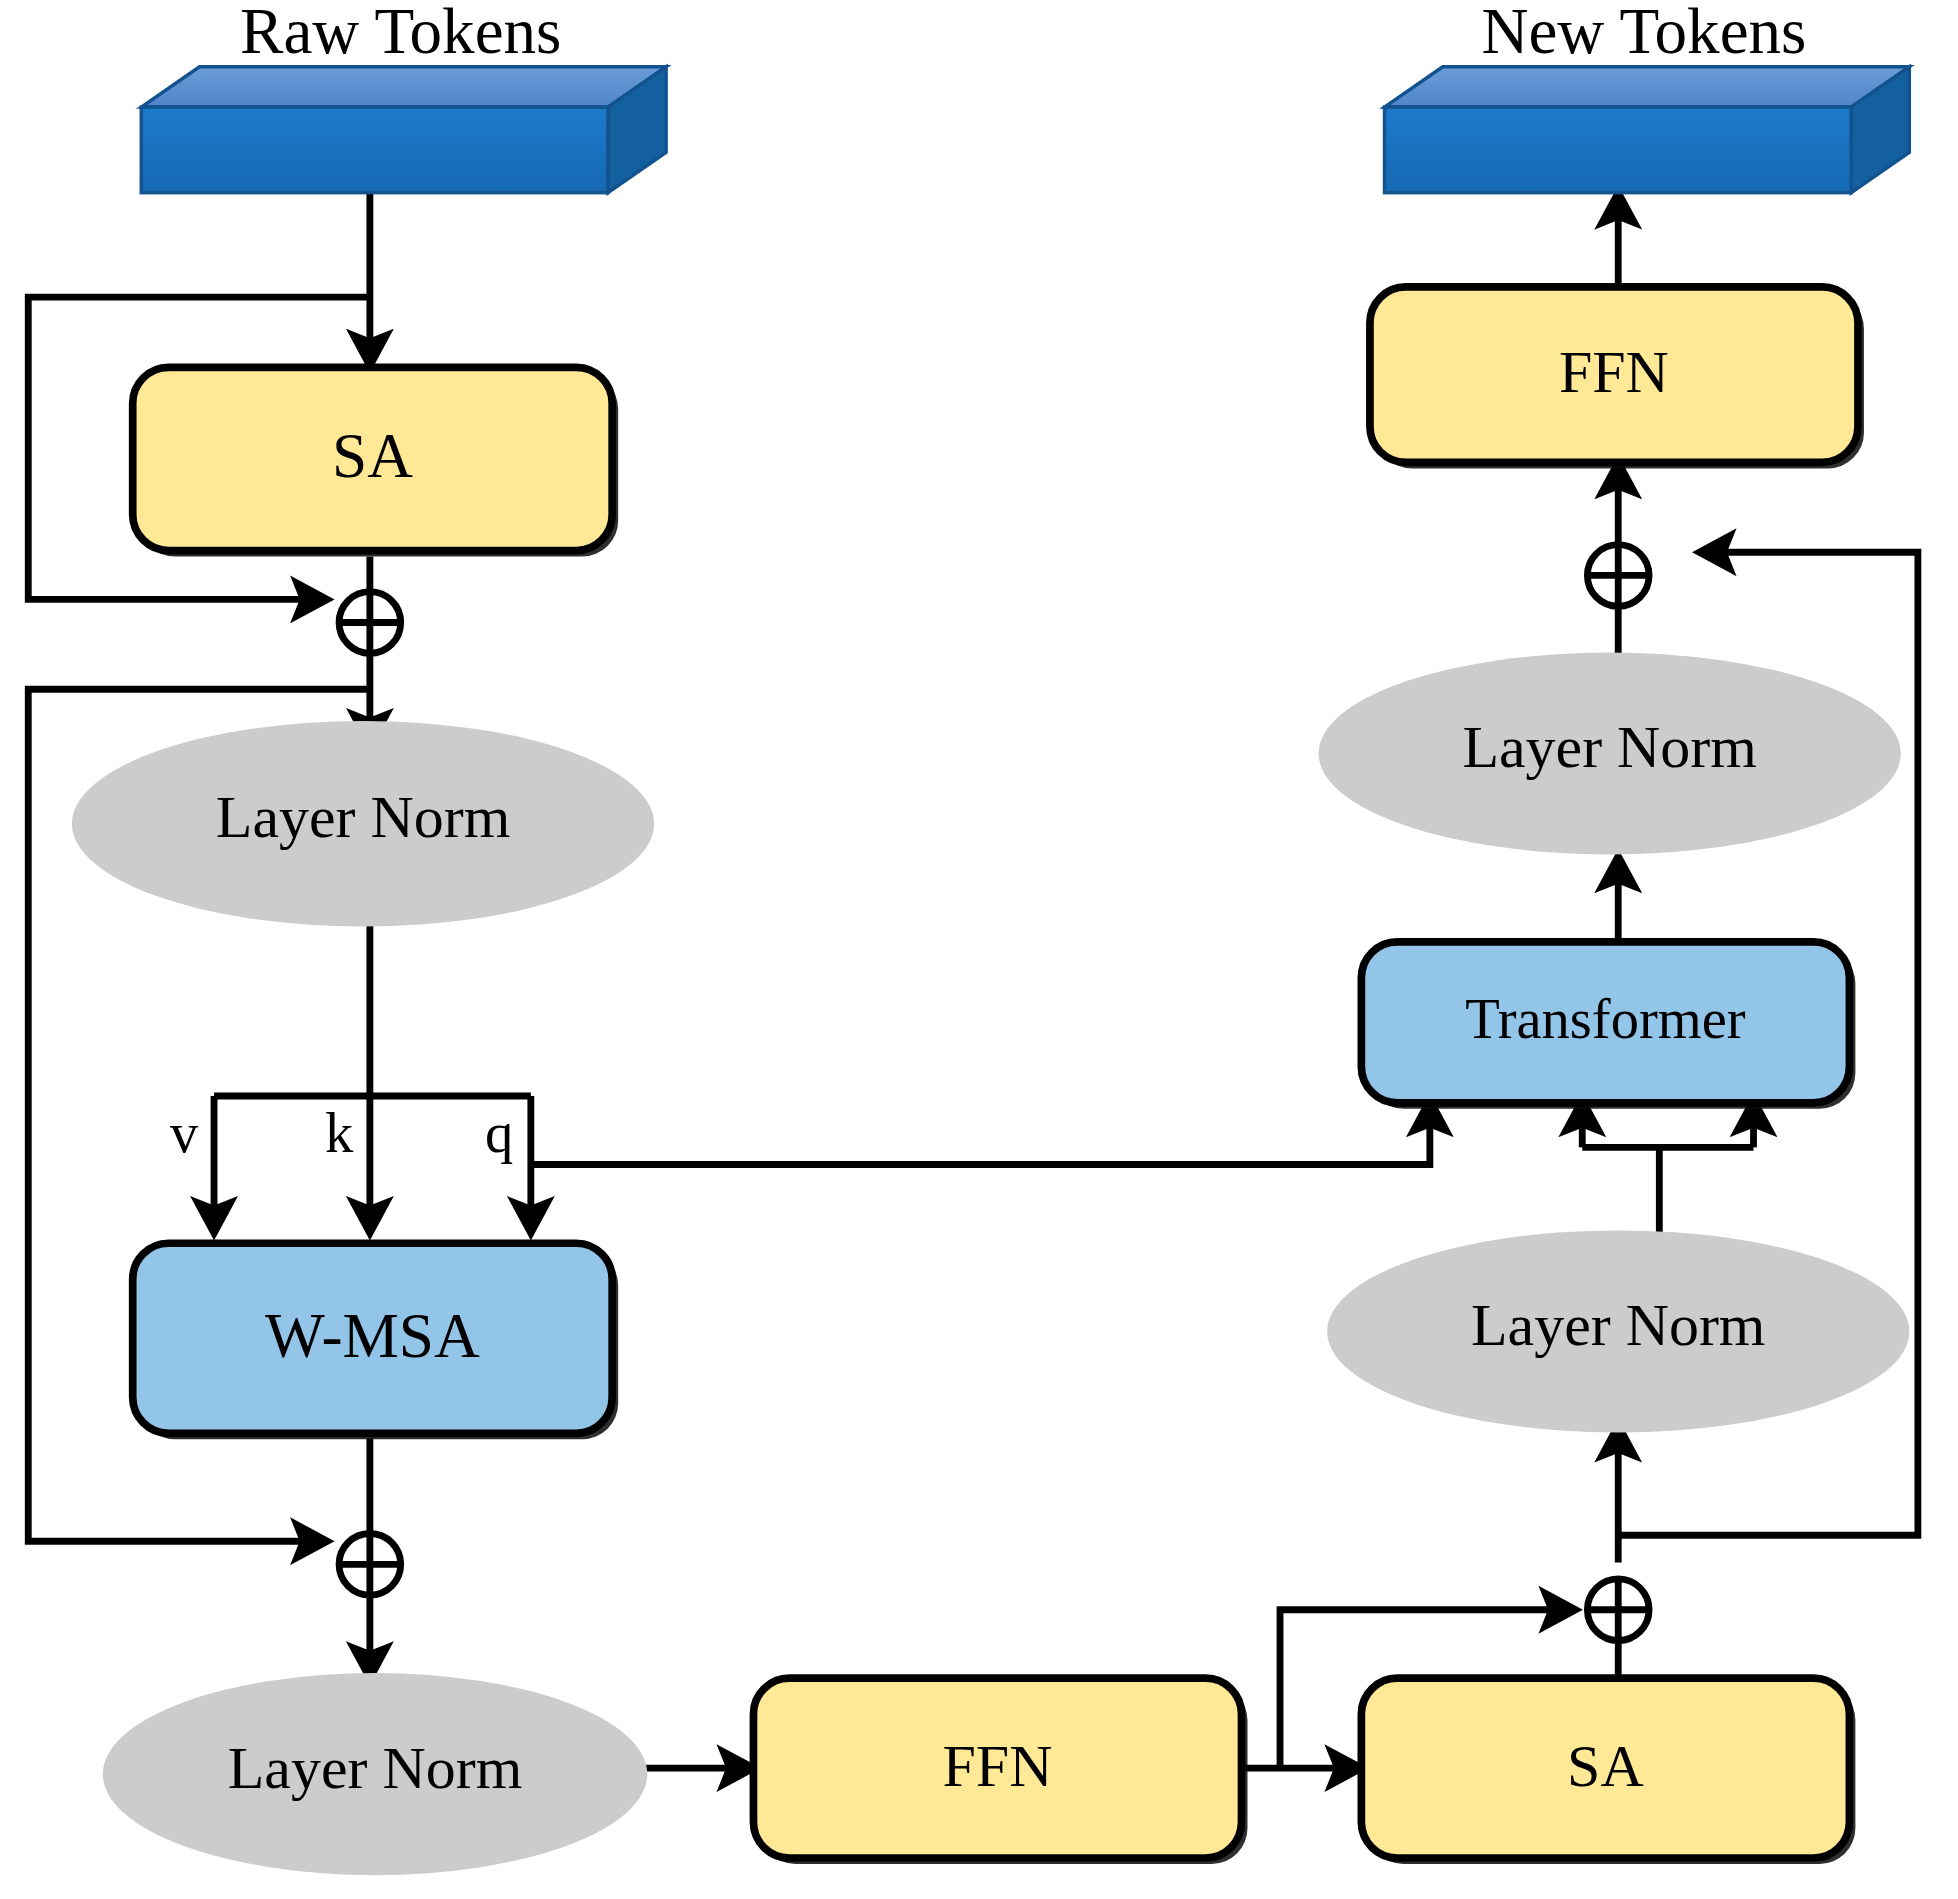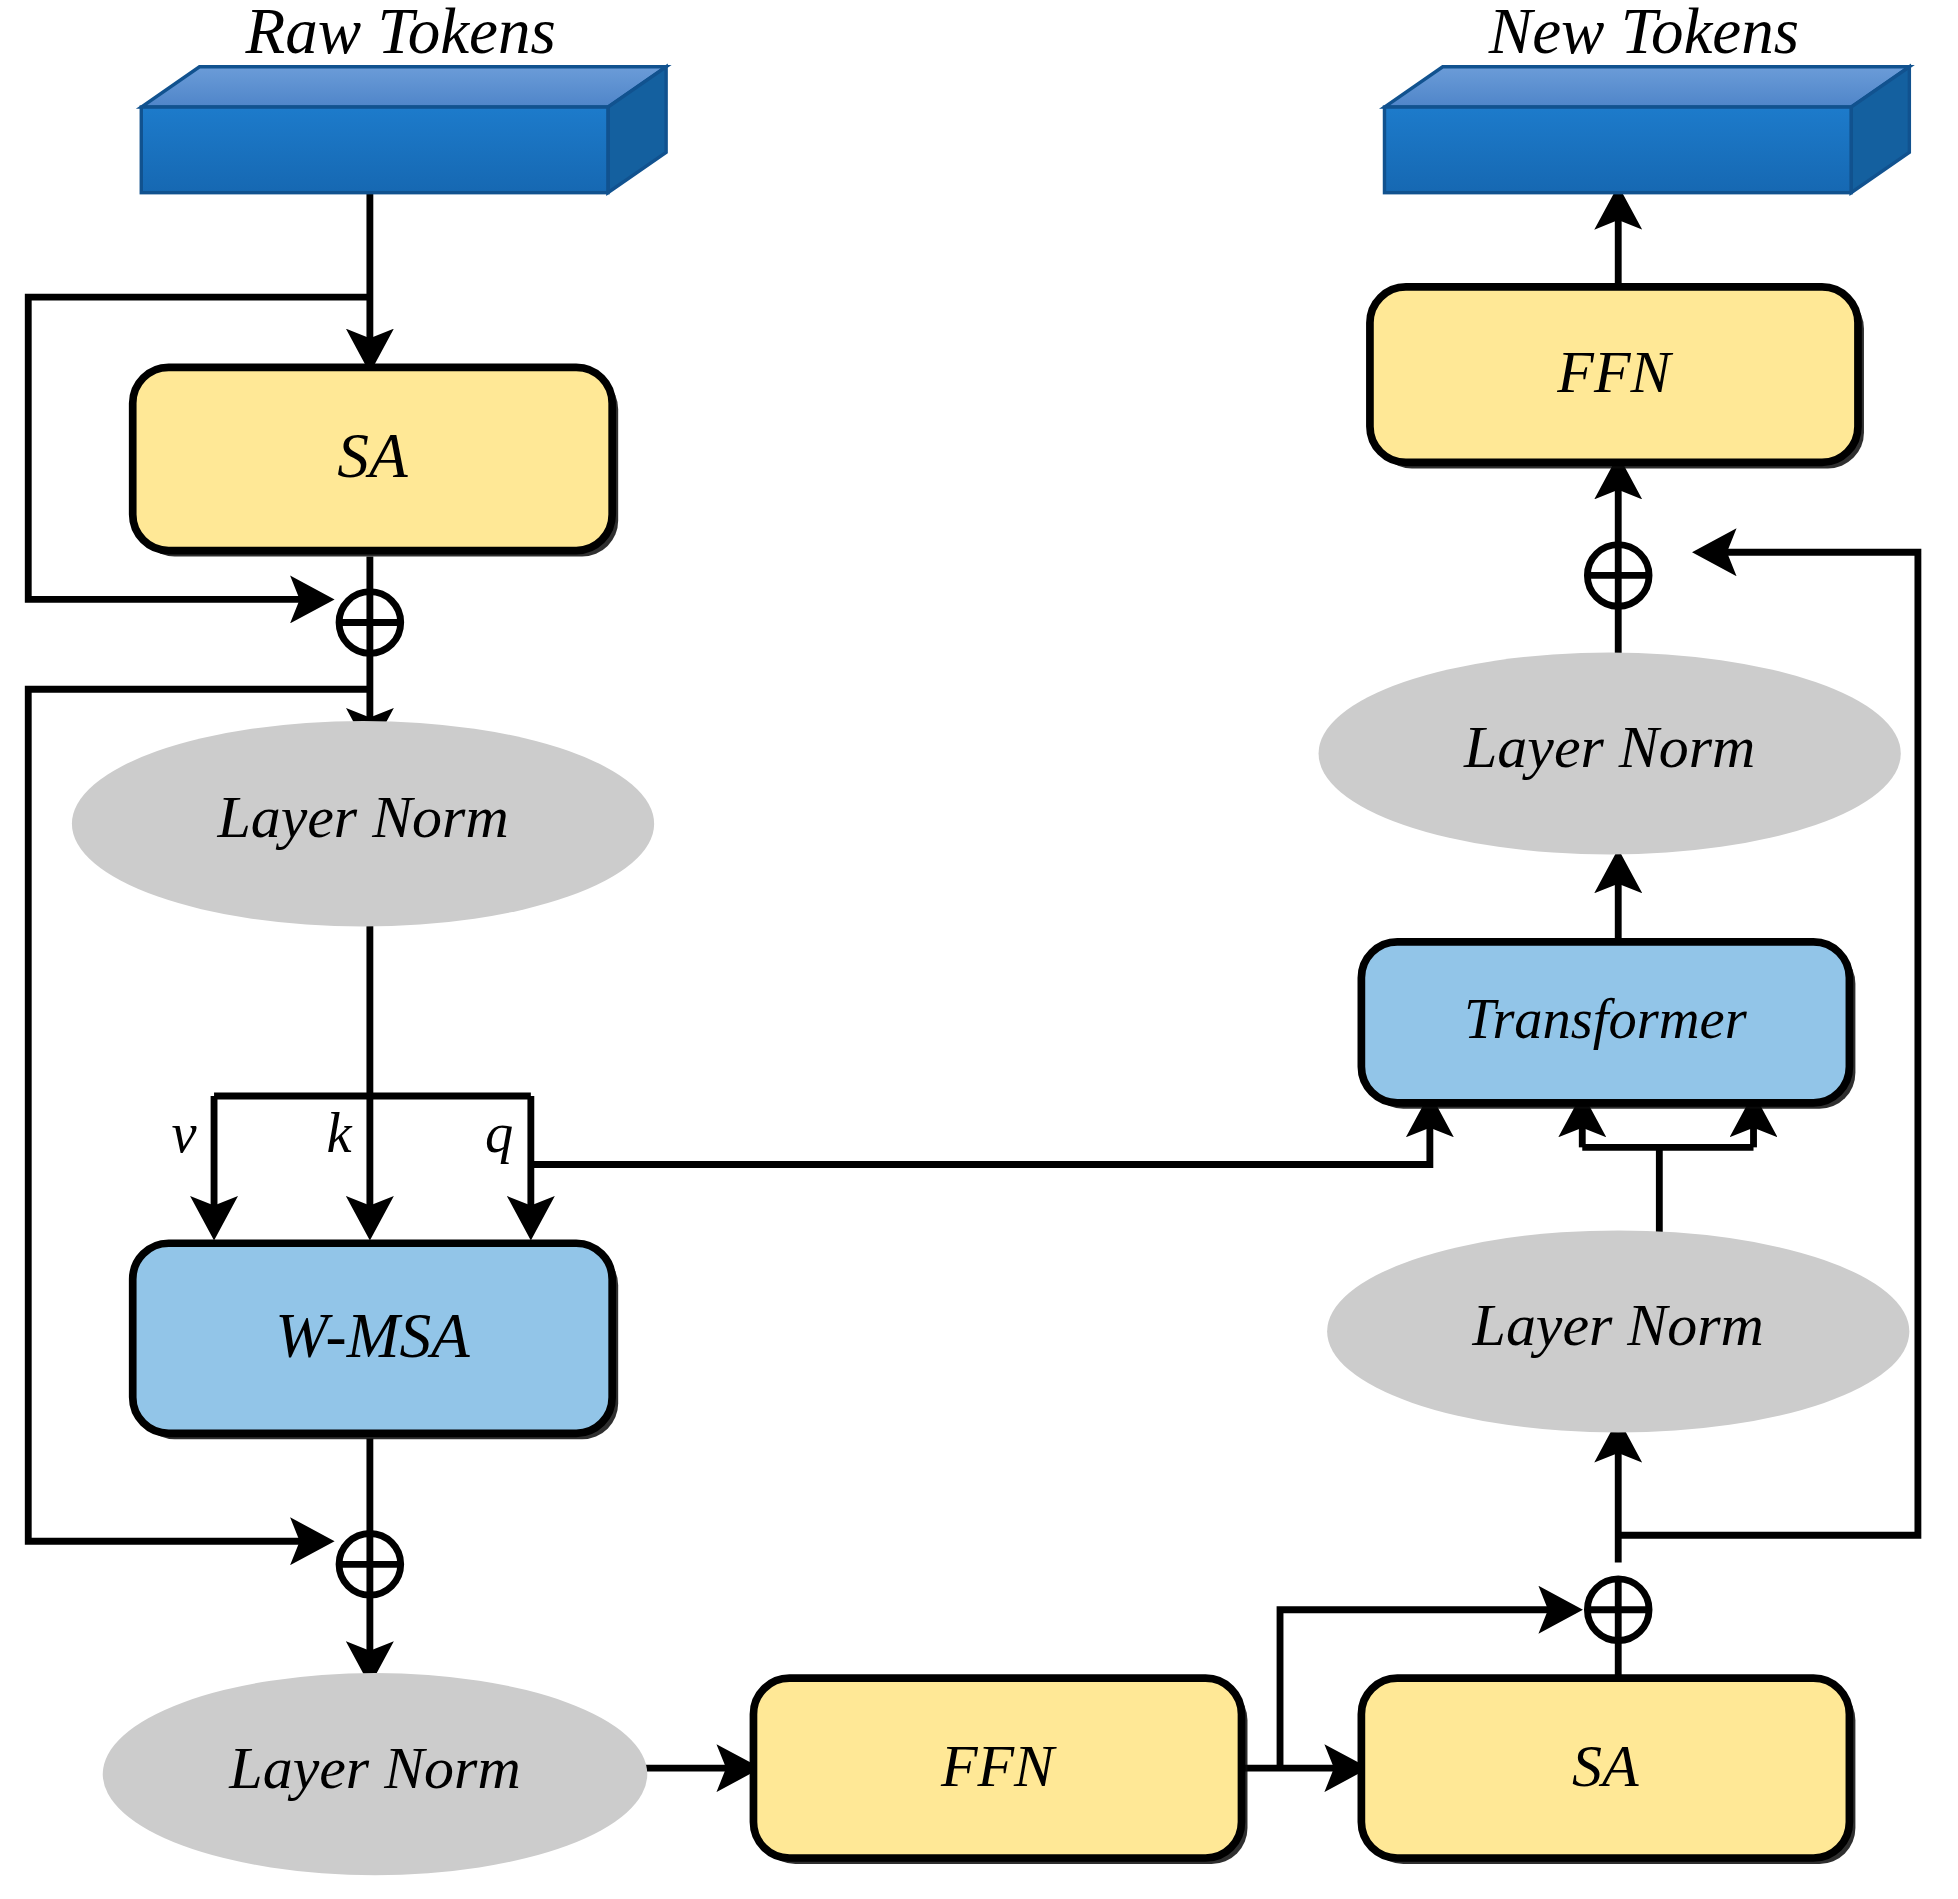--- a/index.html
+++ b/index.html
@@ -7,21 +7,20 @@
     padding: 0;
     background: #ffffff;
   }
   #diagram-root {
     position: relative;
     width: 1959px;
     height: 1900px;
     background: #ffffff;
     font-family: "Liberation Serif", "DejaVu Serif", serif;
     overflow: hidden;
-    font-style: italic;
   }
   svg#diagram-svg {
     position: absolute;
     top: 0;
     left: 0;
     width: 1959px;
     height: 1900px;
     display: block;
   }
   .node-label {

